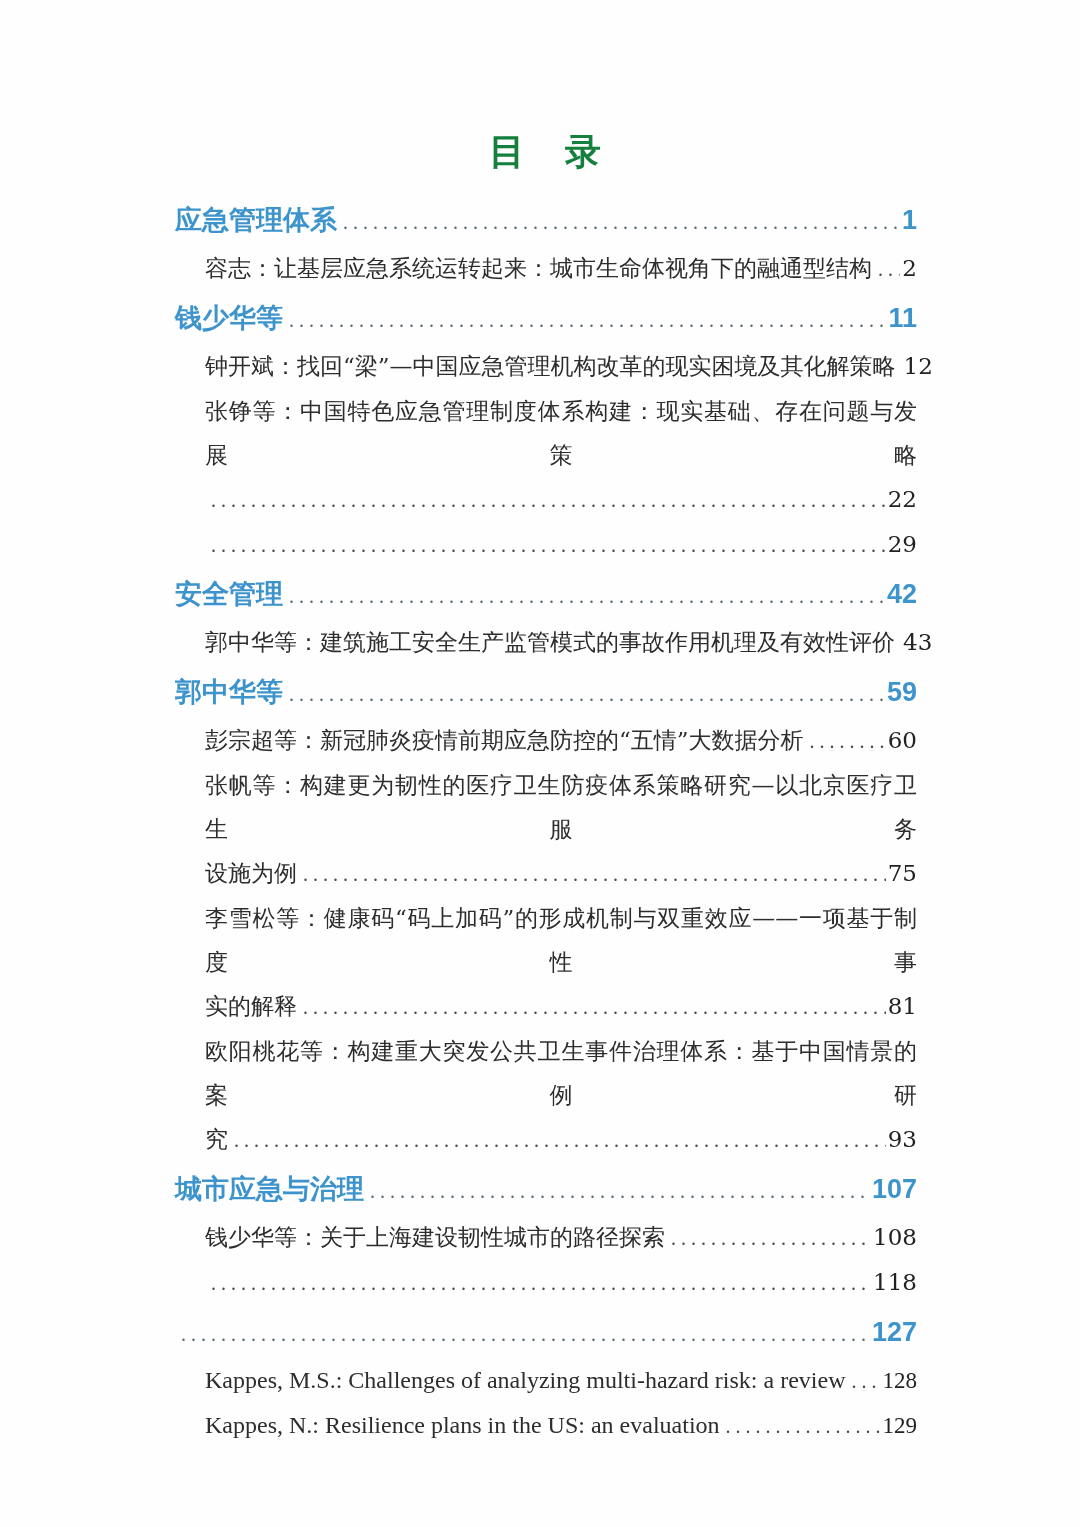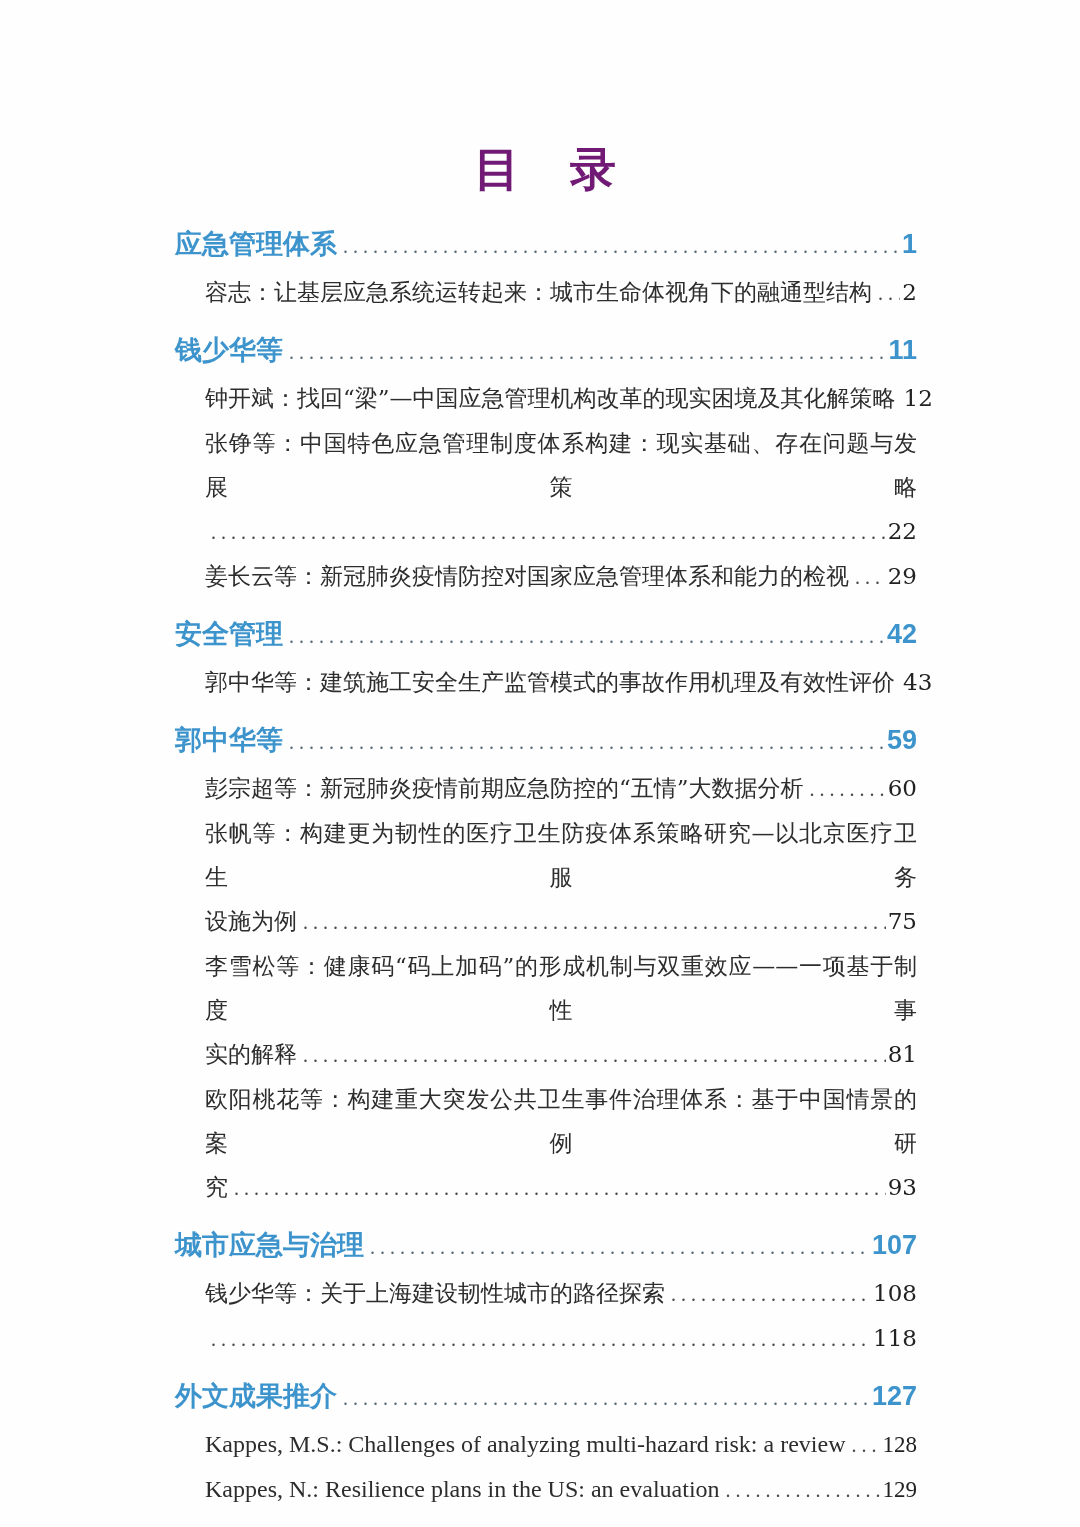--- a/index.html
+++ b/index.html
@@ -12,33 +12,33 @@
   }
   .page {
     box-sizing: border-box;
     width: 1080px;
     min-height: 1527px;
     padding: 128px 163px 40px 175px;
     background: #fefefe;
   }
   .doc-title {
     text-align: center;
-    font-size: 46px;
+    font-size: 36px;
     font-weight: bold;
-    color: #701a75;
+    color: #15803d;
     font-family: "Liberation Sans", "DejaVu Sans", sans-serif;
-    margin: 11px 0 20px 0;
+    margin: 0 0 20px 0;
     letter-spacing: 2px;
   }
   .row {
     display: flex;
     align-items: baseline;
   }
   .section-row {
-    margin-top: 12px;
+    margin-top: 4px;
     line-height: 47px;
     font-family: "Liberation Sans", "DejaVu Sans", sans-serif;
     font-weight: bold;
     font-size: 27px;
     color: #3d94cc;
   }
   .sec-title { white-space: nowrap; }
   .leader {
     flex: 1 1 auto;
     overflow: hidden;
@@ -105,21 +105,20 @@
         <span class="leader">............................................................................................................................................................................................................................</span>
         <span class="entry-pg">12</span>
       </div>
       <div class="entry-row wrap-line">张铮等：中国特色应急管理制度体系构建：现实基础、存在问题与发展策略</div>
       <div class="row entry-row">
         <span class="entry-text"></span>
         <span class="leader">............................................................................................................................................................................................................................</span>
         <span class="entry-pg">22</span>
       </div>
       <div class="row entry-row">
-        <span class="entry-text">姜长云等：新冠肺炎疫情防控对国家应急管理体系和能力的检视</span>
         <span class="leader">............................................................................................................................................................................................................................</span>
         <span class="entry-pg">29</span>
       </div>
       <div class="row section-row">
         <span class="sec-title">安全管理</span>
         <span class="leader sec-leader">............................................................................................................................................................................................................................</span>
         <span class="sec-pg">42</span>
       </div>
       <div class="row entry-row">
         <span class="entry-text">郭中华等：建筑施工安全生产监管模式的事故作用机理及有效性评价</span>
@@ -162,21 +161,20 @@
       <div class="row entry-row">
         <span class="entry-text">钱少华等：关于上海建设韧性城市的路径探索</span>
         <span class="leader">............................................................................................................................................................................................................................</span>
         <span class="entry-pg">108</span>
       </div>
       <div class="row entry-row">
         <span class="leader">............................................................................................................................................................................................................................</span>
         <span class="entry-pg">118</span>
       </div>
       <div class="row section-row">
-        <span class="sec-title">外文成果推介</span>
         <span class="leader sec-leader">............................................................................................................................................................................................................................</span>
         <span class="sec-pg">127</span>
       </div>
       <div class="row entry-row latin">
         <span class="entry-text">Kappes, M.S.: Challenges of analyzing multi-hazard risk: a review</span>
         <span class="leader">............................................................................................................................................................................................................................</span>
         <span class="entry-pg">128</span>
       </div>
       <div class="row entry-row latin">
         <span class="entry-text">Kappes, N.: Resilience plans in the US: an evaluation</span>

